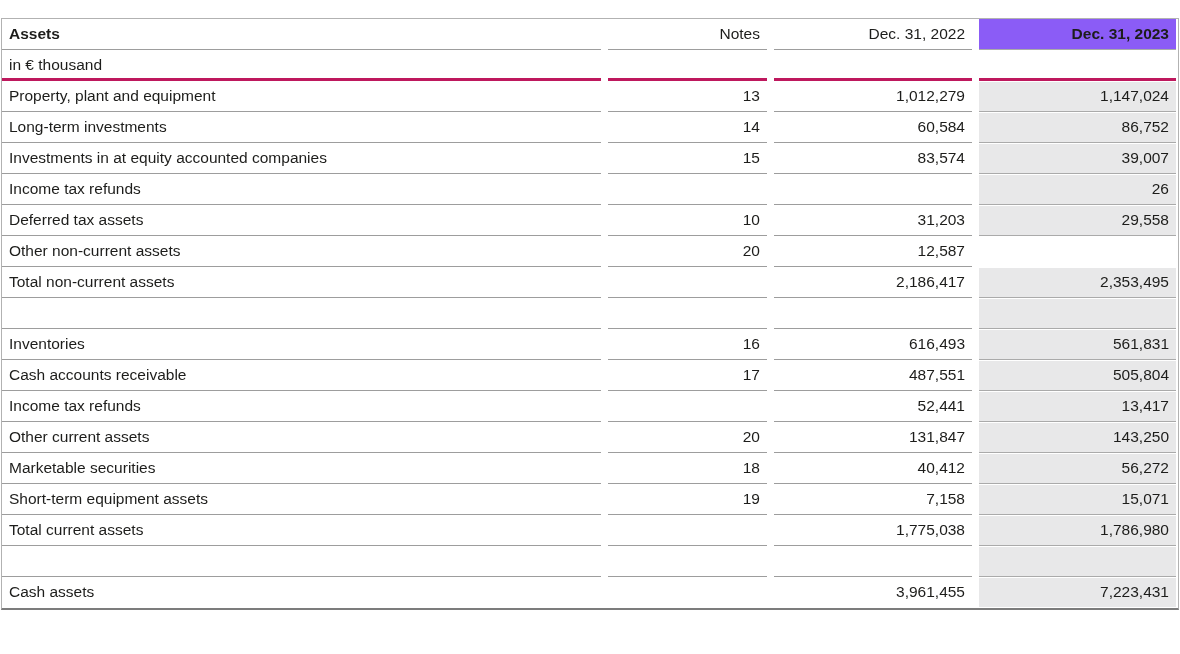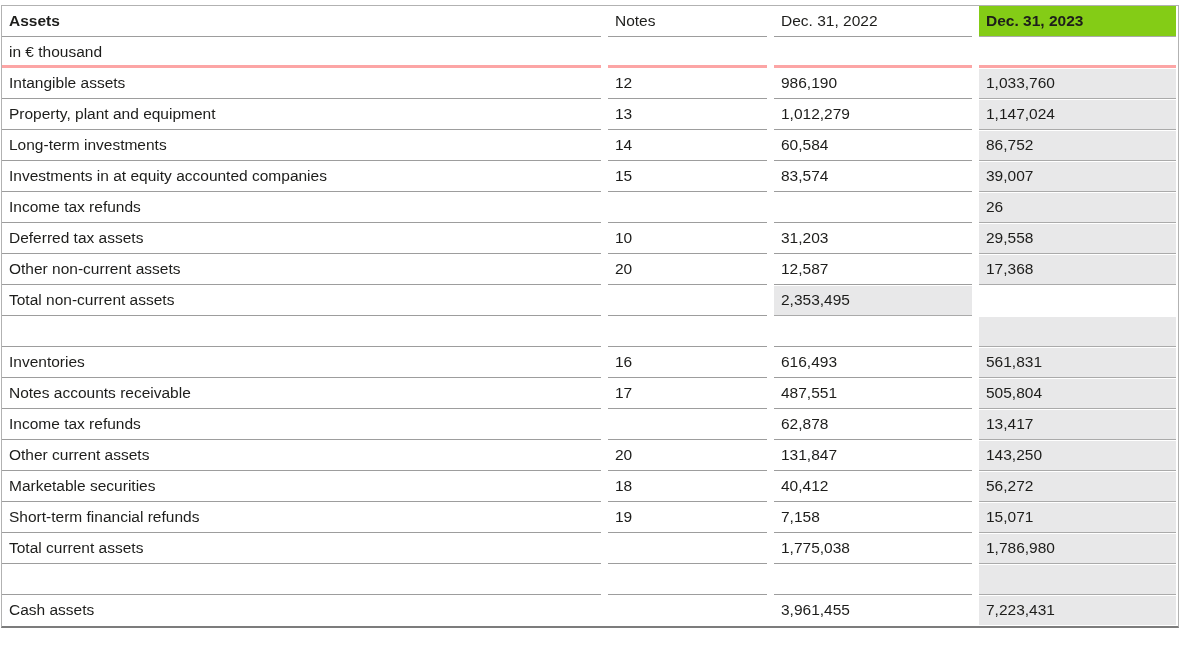--- a/index.html
+++ b/index.html
@@ -8,21 +8,21 @@
     background: #ffffff;
     width: 1180px;
     height: 654px;
     overflow: hidden;
     font-family: "Liberation Sans", sans-serif;
     font-size: 15.5px;
     color: #1d1d1b;
   }
   .sheet {
     position: absolute;
-    top: 5px;
+    top: 18px;
     left: 1px;
     width: 1176px;
     border: 1px solid #b2b2b2;
     border-bottom: 2px solid #7c7c7c;
     background: #ffffff;
     box-sizing: content-box;
   }
   .row {
     display: grid;
     grid-template-columns: 599px 159px 198px 197px;
@@ -30,30 +30,30 @@
   }
   .cell {
     box-sizing: border-box;
     height: 31px;
     line-height: 29px;
     border-bottom: 1px solid #9d9d9d;
     padding: 0 7px;
     white-space: nowrap;
     overflow: hidden;
   }
-  .num { }
+  .num { text-align: right; }
   
   .c3 {
     background: linear-gradient(to bottom, #ffffff 1px, #e8e8e9 1px);
     border-bottom-color: #aaaaaa;
   }
-  .row.header .c3 { background: #84cc16; }
+  .row.header .c3 { background: #8b5cf6; }
   .row.header .c0, .row.header .c3 { font-weight: 700; }
   .row.unit .cell {
-    border-bottom: 3px solid #fca5a5;
+    border-bottom: 3px solid #be185d;
   }
   .row.unit .c3 { background: #ffffff; }
   .row.total .cell { font-weight: 400; }
   .row:last-child .cell { border-bottom-color: transparent; }
 </style>
 </head>
 <body>
 
 <div class="sheet">
 
@@ -65,26 +65,20 @@
   </div>
 
   <div class="row unit">
     <div class="cell c0">in € thousand</div>
     <div class="cell c1"></div>
     <div class="cell c2"></div>
     <div class="cell c3"></div>
   </div>
 
   <div id="table-body">
-      <div class="row data">
-        <div class="cell c0">Intangible assets</div>
-        <div class="cell c1 num">12</div>
-        <div class="cell c2 num">986,190</div>
-        <div class="cell c3 num">1,033,760</div>
-      </div>
       <div class="row data">
         <div class="cell c0">Property, plant and equipment</div>
         <div class="cell c1 num">13</div>
         <div class="cell c2 num">1,012,279</div>
         <div class="cell c3 num">1,147,024</div>
       </div>
       <div class="row data">
         <div class="cell c0">Long-term investments</div>
         <div class="cell c1 num">14</div>
         <div class="cell c2 num">60,584</div>
@@ -105,65 +99,65 @@
       <div class="row data">
         <div class="cell c0">Deferred tax assets</div>
         <div class="cell c1 num">10</div>
         <div class="cell c2 num">31,203</div>
         <div class="cell c3 num">29,558</div>
       </div>
       <div class="row data">
         <div class="cell c0">Other non-current assets</div>
         <div class="cell c1 num">20</div>
         <div class="cell c2 num">12,587</div>
-        <div class="cell c3 num">17,368</div>
       </div>
       <div class="row total">
         <div class="cell c0">Total non-current assets</div>
         <div class="cell c1 num"></div>
+        <div class="cell c2 num">2,186,417</div>
         <div class="cell c3 num">2,353,495</div>
       </div>
       <div class="row spacer">
         <div class="cell c0"></div>
         <div class="cell c1 num"></div>
         <div class="cell c2 num"></div>
         <div class="cell c3 num"></div>
       </div>
       <div class="row data">
         <div class="cell c0">Inventories</div>
         <div class="cell c1 num">16</div>
         <div class="cell c2 num">616,493</div>
         <div class="cell c3 num">561,831</div>
       </div>
       <div class="row data">
-        <div class="cell c0">Notes accounts receivable</div>
+        <div class="cell c0">Cash accounts receivable</div>
         <div class="cell c1 num">17</div>
         <div class="cell c2 num">487,551</div>
         <div class="cell c3 num">505,804</div>
       </div>
       <div class="row data">
         <div class="cell c0">Income tax refunds</div>
         <div class="cell c1 num"></div>
-        <div class="cell c2 num">62,878</div>
+        <div class="cell c2 num">52,441</div>
         <div class="cell c3 num">13,417</div>
       </div>
       <div class="row data">
         <div class="cell c0">Other current assets</div>
         <div class="cell c1 num">20</div>
         <div class="cell c2 num">131,847</div>
         <div class="cell c3 num">143,250</div>
       </div>
       <div class="row data">
         <div class="cell c0">Marketable securities</div>
         <div class="cell c1 num">18</div>
         <div class="cell c2 num">40,412</div>
         <div class="cell c3 num">56,272</div>
       </div>
       <div class="row data">
-        <div class="cell c0">Short-term financial refunds</div>
+        <div class="cell c0">Short-term equipment assets</div>
         <div class="cell c1 num">19</div>
         <div class="cell c2 num">7,158</div>
         <div class="cell c3 num">15,071</div>
       </div>
       <div class="row total">
         <div class="cell c0">Total current assets</div>
         <div class="cell c1 num"></div>
         <div class="cell c2 num">1,775,038</div>
         <div class="cell c3 num">1,786,980</div>
       </div>

